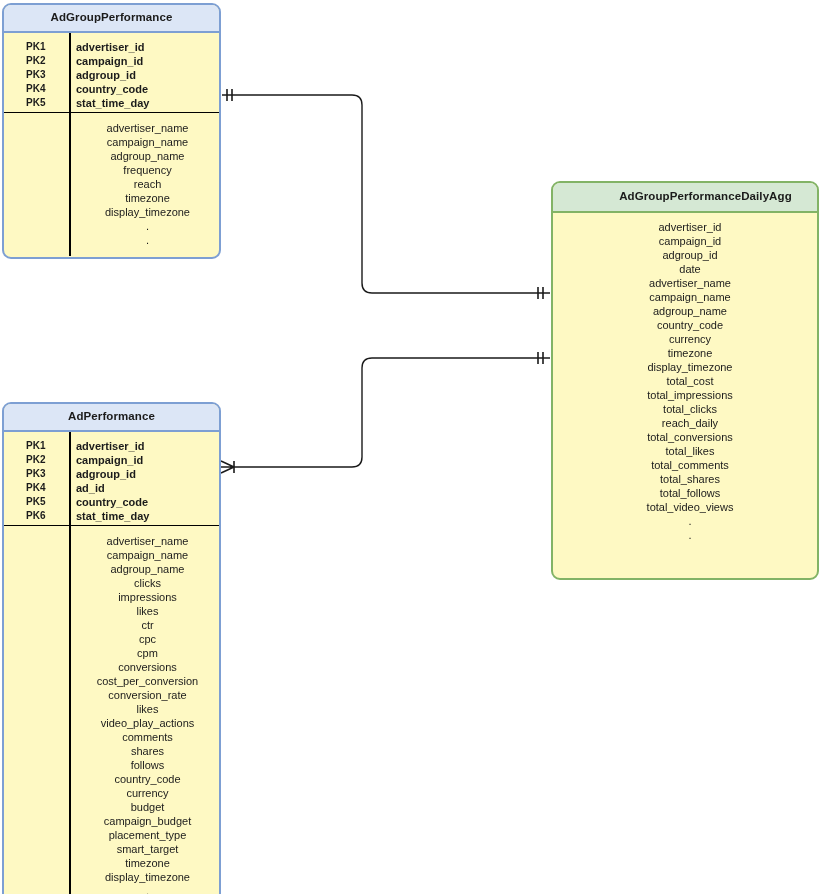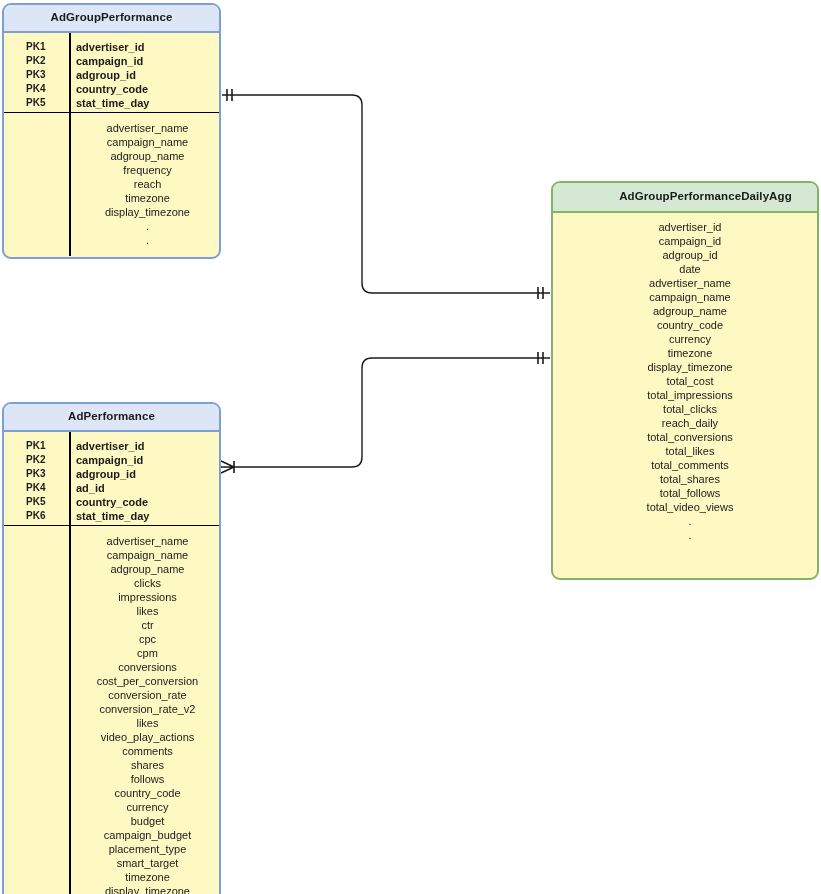--- a/index.html
+++ b/index.html
@@ -251,21 +251,20 @@
         <div class="row attr-row">adgroup_name</div>
         <div class="row attr-row">clicks</div>
         <div class="row attr-row">impressions</div>
         <div class="row attr-row">likes</div>
         <div class="row attr-row">ctr</div>
         <div class="row attr-row">cpc</div>
         <div class="row attr-row">cpm</div>
         <div class="row attr-row">conversions</div>
         <div class="row attr-row">cost_per_conversion</div>
         <div class="row attr-row">conversion_rate</div>
-        <div class="row attr-row">conversion_rate_v2</div>
         <div class="row attr-row">likes</div>
         <div class="row attr-row">video_play_actions</div>
         <div class="row attr-row">comments</div>
         <div class="row attr-row">shares</div>
         <div class="row attr-row">follows</div>
         <div class="row attr-row">country_code</div>
         <div class="row attr-row">currency</div>
         <div class="row attr-row">budget</div>
         <div class="row attr-row">campaign_budget</div>
         <div class="row attr-row">placement_type</div>

